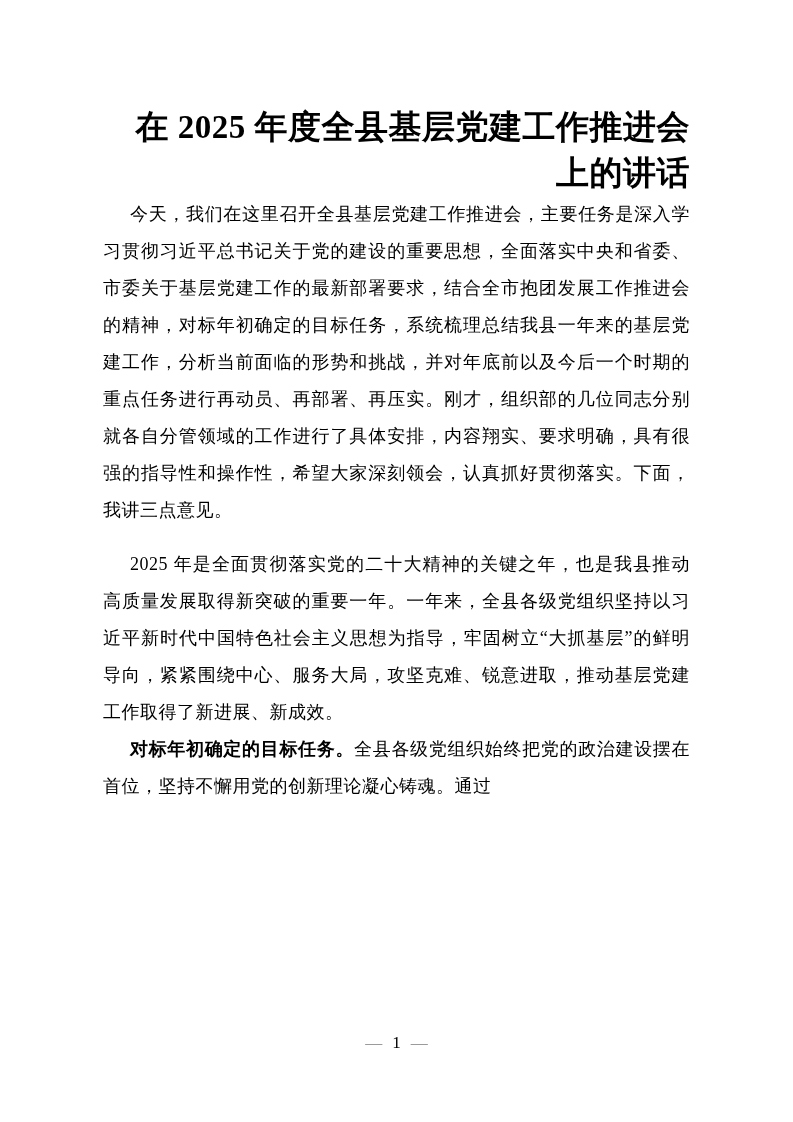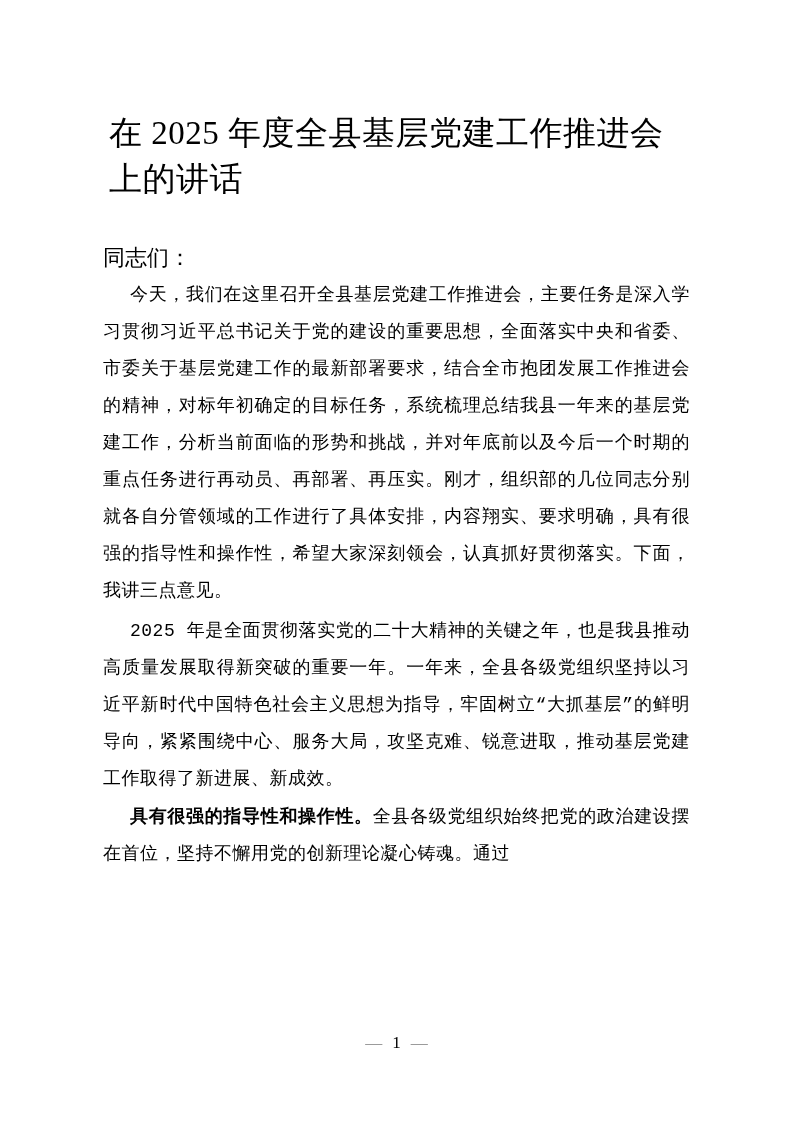--- a/index.html
+++ b/index.html
@@ -16,26 +16,26 @@
     color: #000000;
     font-family: "Liberation Serif", "DejaVu Serif", serif;
   }
   .content {
     position: absolute;
     left: 103px;
     top: 0;
     width: 587px;
   }
   .doc-title {
-    margin: 6px;
+    margin: 0;
     padding-top: 104px;
     font-size: 33px;
     line-height: 46px;
-    font-weight: 400;
-    text-align: left;
+    font-weight: 700;
+    text-align: right;
     letter-spacing: 0.5px;
     font-family: "Liberation Serif", "DejaVu Serif", serif;
   }
   .salutation {
     margin: 37px 0 0 0;
     font-size: 22px;
     line-height: 37px;
   }
   .para {
     margin: 0;
@@ -47,21 +47,21 @@
   }
   .section-heading {
     margin: 3px 0 3px 0;
     font-size: 22px;
     line-height: 37px;
     font-weight: 700;
     text-align: justify;
     text-indent: 2em;
     font-family: "Liberation Sans", "DejaVu Sans", sans-serif;
   }
-  .para.achievements { margin-top: 4px; font-family: Liberation Mono, monospace; }
+  .para.achievements { margin-top: 17px; }
   .lead { font-weight: 700; }
   .page-footer {
     position: absolute;
     top: 1031px;
     left: 0;
     width: 100%;
     text-align: center;
     font-size: 17px;
     line-height: 24px;
     font-family: "Liberation Serif", "DejaVu Serif", serif;
@@ -69,26 +69,25 @@
   .page-footer .dash { color: #8a8a8a; }
   .page-footer .page-num { margin: 0 10px; color: #000000; }
 </style>
 </head>
 <body>
 
 <div class="page">
   <div class="content">
     <h1 class="doc-title">在 2025 年度全县基层党建工作推进会上的讲话</h1>
 
-    <p class="salutation">同志们：</p>
 
     <p class="para">今天，我们在这里召开全县基层党建工作推进会，主要任务是深入学习贯彻习近平总书记关于党的建设的重要思想，全面落实中央和省委、市委关于基层党建工作的最新部署要求，结合全市抱团发展工作推进会的精神，对标年初确定的目标任务，系统梳理总结我县一年来的基层党建工作，分析当前面临的形势和挑战，并对年底前以及今后一个时期的重点任务进行再动员、再部署、再压实。刚才，组织部的几位同志分别就各自分管领域的工作进行了具体安排，内容翔实、要求明确，具有很强的指导性和操作性，希望大家深刻领会，认真抓好贯彻落实。下面，我讲三点意见。</p>
 
 
     <p class="para achievements">2025 年是全面贯彻落实党的二十大精神的关键之年，也是我县推动高质量发展取得新突破的重要一年。一年来，全县各级党组织坚持以习近平新时代中国特色社会主义思想为指导，牢固树立“大抓基层”的鲜明导向，紧紧围绕中心、服务大局，攻坚克难、锐意进取，推动基层党建工作取得了新进展、新成效。</p>
 
-    <p class="para"><span class="lead">具有很强的指导性和操作性。</span><span>全县各级党组织始终把党的政治建设摆在首位，坚持不懈用党的创新理论凝心铸魂。通过</span></p>
+    <p class="para"><span class="lead">对标年初确定的目标任务。</span><span>全县各级党组织始终把党的政治建设摆在首位，坚持不懈用党的创新理论凝心铸魂。通过</span></p>
   </div>
 
   <div class="page-footer">
     <span class="dash">—</span><span class="page-num">1</span><span class="dash">—</span>
   </div>
 </div>
 
 </body></html>

